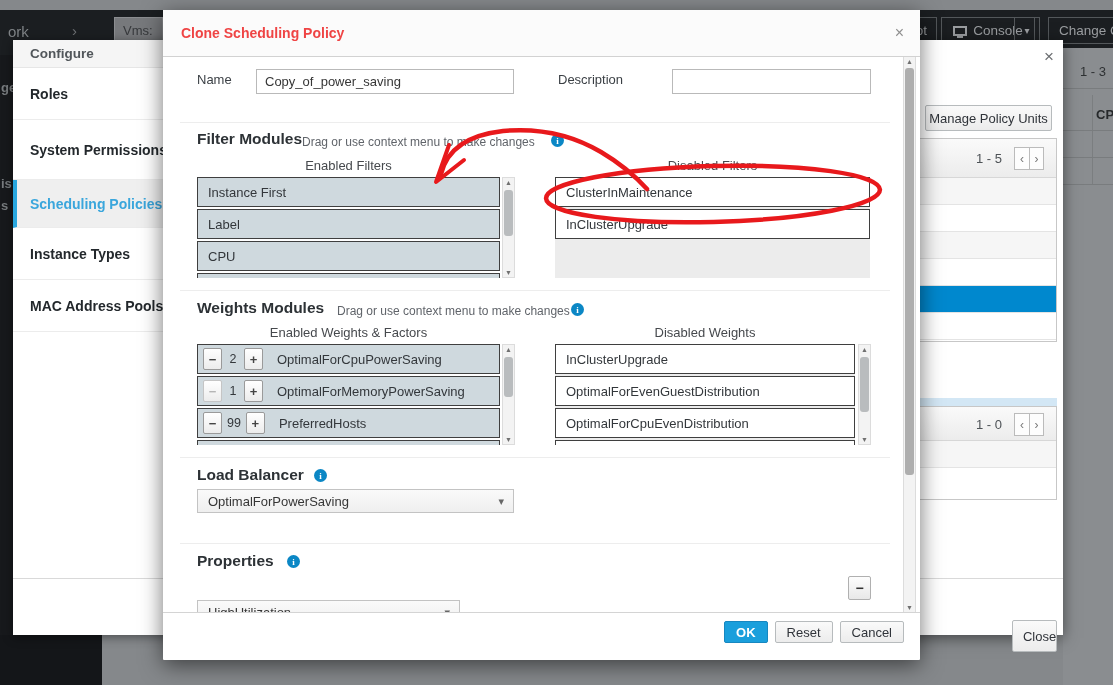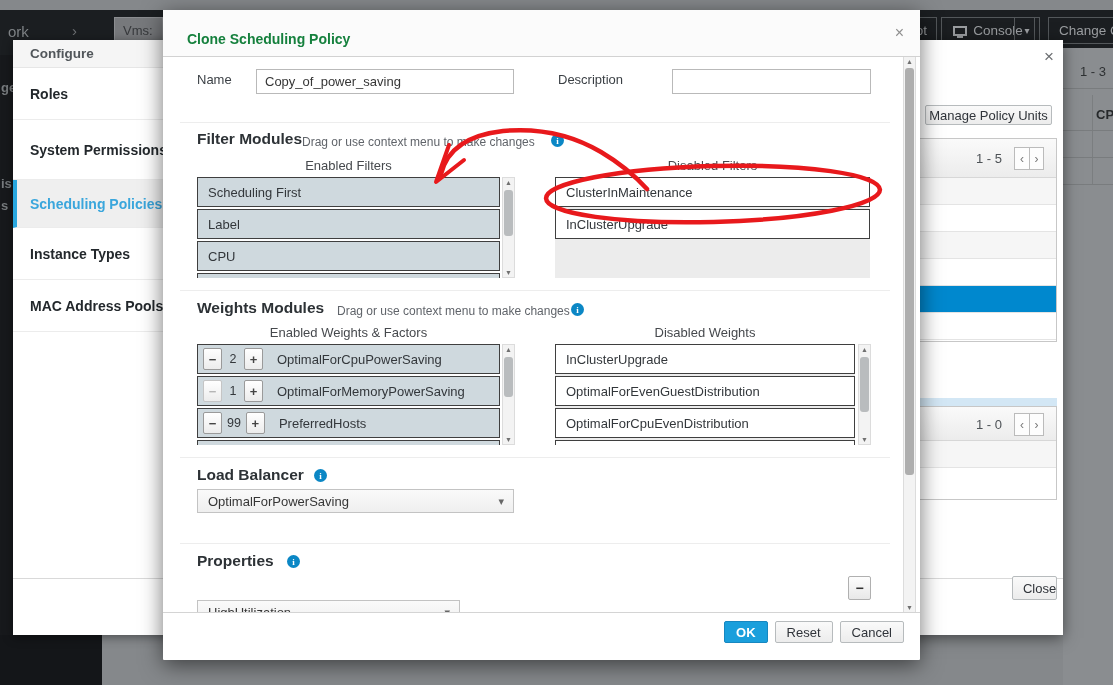--- a/index.html
+++ b/index.html
@@ -47,21 +47,21 @@
   .pager span:first-child{border-right:none;}
   .trow{height:27px;border-bottom:1px solid #e4e4e4;}
   .trow.alt{background:#f6f6f6;}
   .trow.sel{background:#0088ce;}
   .blue-strip{background:#d3e7f5;}
 
   
   .modal{left:163px;top:10px;width:757px;height:650px;background:#fff;border-radius:1px;
          box-shadow:0 5px 22px rgba(0,0,0,.55);}
   .m-title{height:47px;border-bottom:1px solid #d2d2d2;background:#fbfbfb;position:relative;}
-  .m-title h1{margin:6px;position:absolute;left:18px;top:15px;font-size:14px;color:#15803d;}
+  .m-title h1{margin:0;position:absolute;left:18px;top:15px;font-size:14px;color:#ef4444;}
   .m-close{position:absolute;right:16px;top:14px;color:#8f8f8f;font-size:16px;cursor:pointer;}
   .m-body{position:absolute;left:0;top:47px;width:757px;height:555px;background:#fff;overflow:hidden;}
   .lbl{font-size:13px;color:#3a3f44;}
   .tx-input{border:1px solid #b9b9b9;font-size:13px;color:#363636;padding:0 8px;background:#fff;}
   .hr{background:#ededed;height:1px;left:17px;width:710px;}
   .sec-title{font-size:15.5px;font-weight:bold;color:#2d3236;}
   .sec-hint{font-size:12px;color:#60646a;}
   .info-icon{width:13px;height:13px;border-radius:50%;background:#0b87c5;color:#fff;display:inline-flex;
              align-items:center;justify-content:center;font-size:9px;font-weight:bold;font-family:"Liberation Serif",serif;}
   .col-lbl{font-size:13px;color:#46494d;text-align:center;}
@@ -150,21 +150,21 @@
       <span>Instance Types</span>
     </div>
     <div class="cfg-item" style="top:240px;height:52px;">
       <span>MAC Address Pools</span>
     </div>
     <div class="abs cfg-footer"></div>
   </div>
 
   <div class="abs pol-dialog">
     <span class="abs x-icon" style="right:9px;top:8px;">×</span>
-    <div class="abs std-btn" style="left:405px;top:65px;width:127px;height:20px;">
+    <div class="abs std-btn" style="left:405px;top:65px;width:127px;height:26px;">
       <span>Manage Policy Units</span>
     </div>
 
     <div class="abs tbl-box" style="left:-2px;top:98px;width:539px;height:204px;">
       <div class="tbl-toolbar" style="height:39px;">
         <span class="pag-txt" style="top:12px;">1 - 5</span>
         <div class="pager" style="top:8px;">
           <span>‹</span>
           <span>›</span>
         </div>
@@ -184,21 +184,21 @@
         <div class="pager" style="top:6px;">
           <span>‹</span>
           <span>›</span>
         </div>
       </div>
       <div class="trow alt"></div>
       <div class="trow" style="border-bottom:none;height:30px;"></div>
     </div>
 
     <div class="abs" style="left:0;top:538px;width:543px;height:1px;background:#d9d9d9;"></div>
-    <button class="abs std-btn" style="left:492px;top:536px;width:45px;height:24px;padding-left:16px;">Close</button>
+    <button class="abs std-btn" style="left:492px;top:580px;width:45px;height:32px;padding-left:16px;">Close</button>
   </div>
 
   <div class="abs modal">
     <div class="m-title">
       <h1>Clone Scheduling Policy</h1>
       <span class="m-close">×</span>
     </div>
 
     <div class="m-body">
 
@@ -210,21 +210,21 @@
       <div class="abs hr" style="top:65px;"></div>
 
       <span class="abs sec-title" style="left:34px;top:73px;">Filter Modules</span>
       <span class="abs sec-hint" style="left:139px;top:78px;">Drag or use context menu to make changes</span>
       <span class="abs info-icon" style="left:388px;top:77px;">i</span>
       <span class="abs col-lbl" style="left:34px;top:101px;width:303px;">Enabled Filters</span>
       <span class="abs col-lbl" style="left:392px;top:101px;width:315px;">Disabled Filters</span>
 
       <div class="abs mlist" style="left:34px;top:120px;width:303px;height:101px;">
         <div class="mrow en">
-            <span>Scheduling First</span>
+            <span>Instance First</span>
           </div>
         <div class="mrow en">
             <span>Label</span>
           </div>
         <div class="mrow en">
             <span>CPU</span>
           </div>
         <div class="mrow en"></div>
       </div>
       <div class="sbar" style="left:339px;top:120px;height:101px;">

